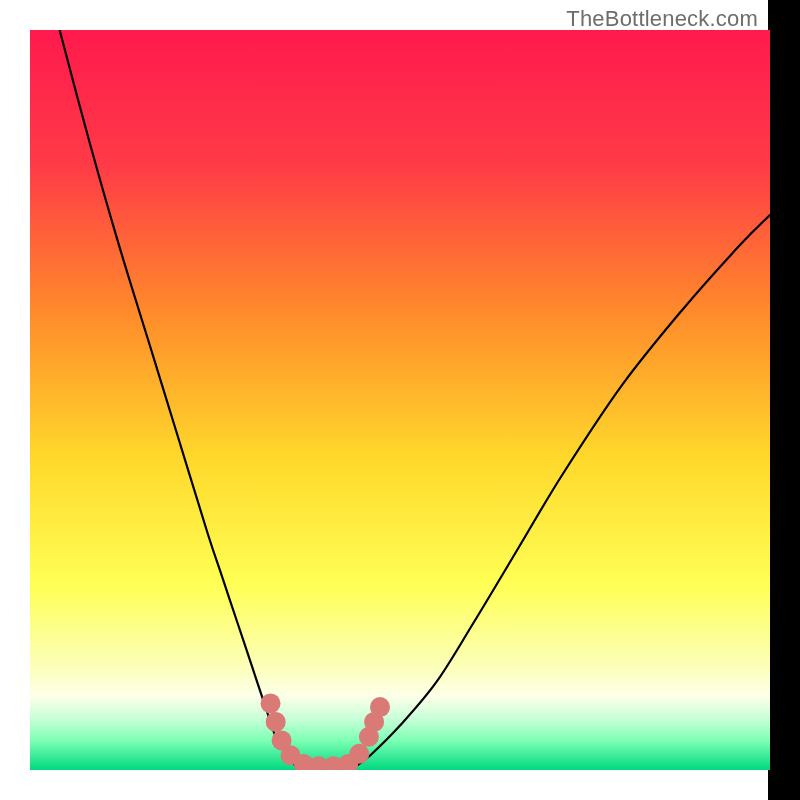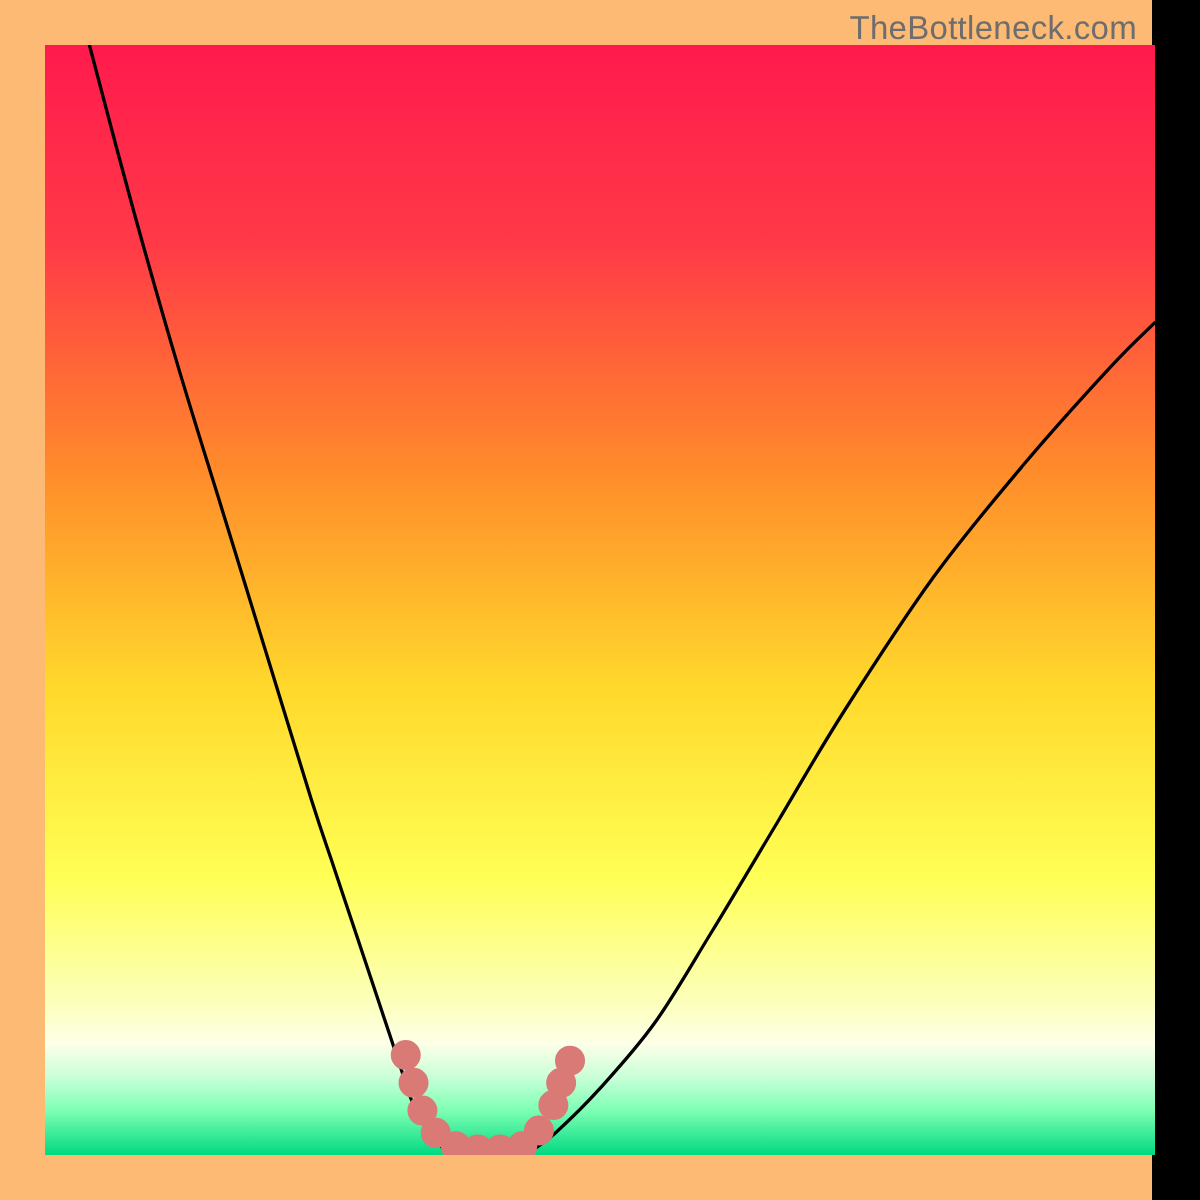--- a/index.html
+++ b/index.html
@@ -8,21 +8,21 @@
     width: 800px;
     height: 800px;
     background: #000;
     overflow: hidden;
     font-family: Arial, Helvetica, sans-serif;
   }
   .frame {
     position: absolute;
     left: 0; top: 0;
     width: 768px; height: 800px;
-    background: #fdba74;
+    background: #ffffff;
     text-align: center;
   }
   .plot {
     position: absolute;
     left: 30px;
     top: 30px;
     width: 740px;
     height: 740px;
     overflow: hidden;
   }

